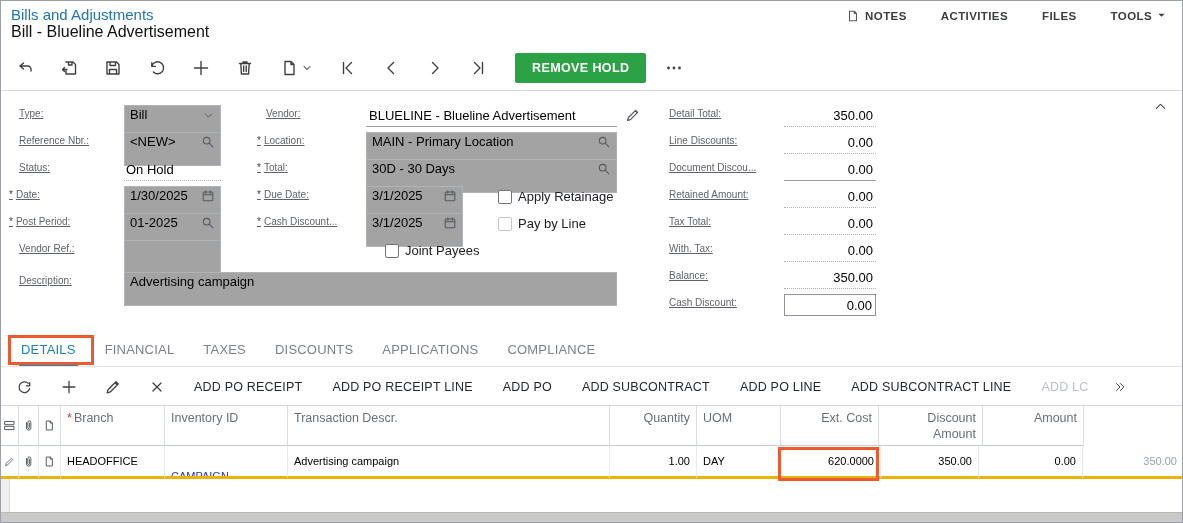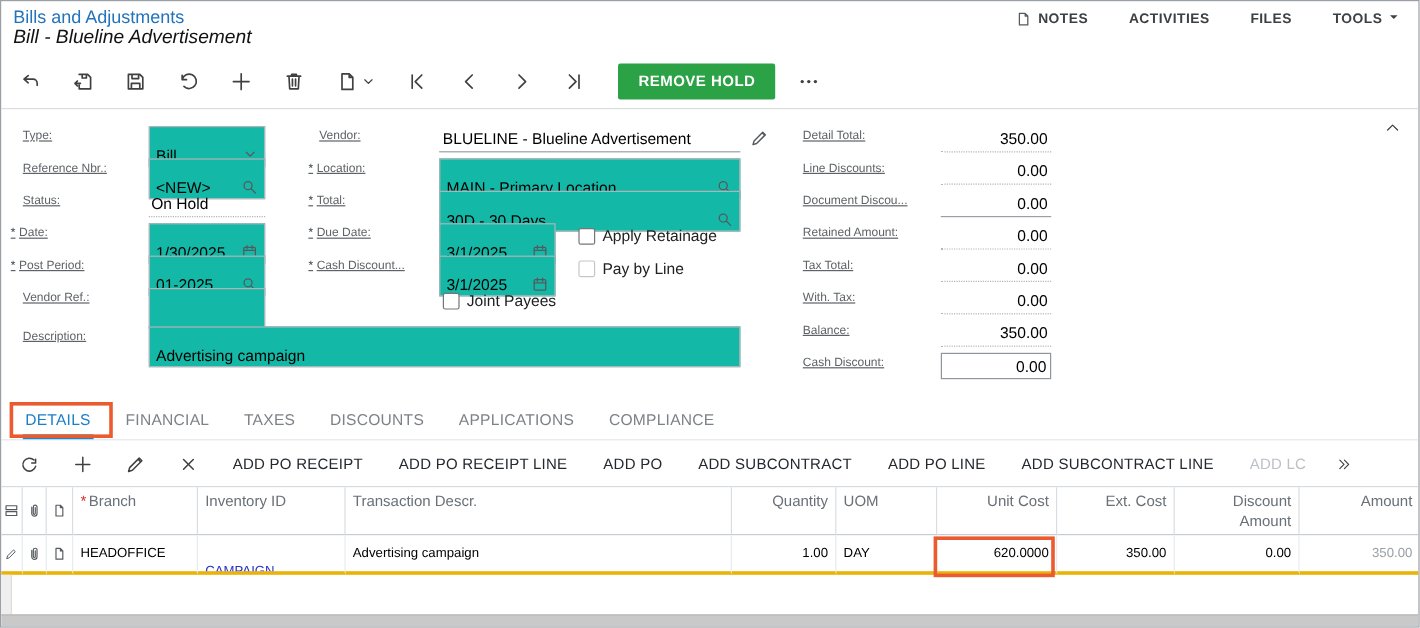--- a/index.html
+++ b/index.html
@@ -4,21 +4,21 @@
 <style>
   * { box-sizing: border-box; margin: 0; padding: 0; }
   html,body { width:1183px; height:523px; }
   body {
     font-family:"Liberation Sans", sans-serif;
     background:#fff; color:#1a1a1a; position:relative;
     border:1px solid #9aa0a6; overflow:hidden;
   }
   
   .breadcrumb { position:absolute; left:10px; top:5px; font-size:15px; color:#2373bd; cursor:pointer; }
-  .page-title { position:absolute; left:10px; top:22px; font-size:16px; color:#111;font-style:italic; }
+  .page-title { position:absolute; left:10px; top:22px; font-size:16px; color:#111; }
   .top-menu { position:absolute; right:16px; top:8px; display:flex; align-items:center; gap:34px; }
   .top-menu .mi { display:flex; align-items:center; gap:5px; font-size:11.5px; font-weight:700; letter-spacing:.4px; color:#3c4043; cursor:pointer; }
   
   .toolbar { position:absolute; left:0; right:0; top:48px; height:38px; display:flex; align-items:center; padding-left:2px; }
   .tb-btn { width:44px; height:30px; display:flex; align-items:center; justify-content:center; cursor:pointer; }
   .tb-btn.wide { width:58px; gap:2px; }
   .remove-hold { margin-left:14px; height:30px; padding:0 17px; background:#2ba245; color:#fff;
     font-size:12.5px; font-weight:700; letter-spacing:.4px; border:none; border-radius:2px;
     display:flex; align-items:center; cursor:pointer; font-family:inherit; }
   .toolbar-sep { position:absolute; left:0; right:0; top:89px; border-top:1px solid #dadce0; }
@@ -30,31 +30,31 @@
   .form-area { position:absolute; left:0; top:90px; width:1183px; height:243px; }
   .fr { position:absolute; left:0; right:0; height:22px; }
   .r0{top:14px}.r1{top:41px}.r2{top:68px}.r3{top:95px}.r4{top:122px}.r5{top:149px}.r6{top:176px}.r7{top:203px}
   .rdesc{top:181px}
   .lbl { position:absolute; font-size:10px; color:#5f6368; top:3px; white-space:nowrap;text-decoration:underline; }
   .req { color:#3c4043; margin-right:3px; }
   .req-red { color:#d0342c; margin-right:2px; }
   .lbl-l{left:18px;width:102px} .lbl-lr{left:8px;width:112px}
   .lbl-m{left:265px;width:98px} .lbl-mr{left:256px;width:108px}
   .lbl-r{left:668px;width:114px}
-  .box { position:absolute; height:22px; border:1px solid #aeb4ba; background:#14b8a6;
-    display:flex; align-items:flex-start; font-size:13px; color:#000; padding:16px 5px; cursor:text; }
+  .box { position:absolute; height:22px; border:1px solid #aeb4ba; background:#a3a3a3;
+    display:flex; align-items:flex-end; font-size:13px; color:#000; padding:16px 5px; cursor:text; }
   .box .flex1{flex:1; white-space:nowrap; overflow:hidden;}
   .ctl-l{left:123px;width:97px} .ctl-m{left:365px;width:251px} .ctl-md{left:365px;width:97px}
   .ctl-desc{left:123px;width:493px}
   .ro-text { position:absolute; height:22px; display:flex; align-items:center; font-size:13px; color:#000;
     border-bottom:1px dotted #b5b5b5; padding:0 2px; }
   .vendor-val { position:absolute; left:365px; width:251px; height:22px; border-bottom:1px solid #9aa0a6;
     display:flex; align-items:center; font-size:13px; color:#000; padding:0 3px; cursor:text; }
   .pencil-btn { position:absolute; left:624px; top:2px; cursor:pointer; }
-  .cb-row { position:absolute; display:flex; align-items:center; gap:6px; cursor:pointer; }
+  .cb-row { position:absolute; display:flex; align-items:center; gap:6px; cursor:pointer;margin-left:16px; }
   .cb { width:14px; height:14px; border:1px solid #767676; border-radius:2px; background:#fff; flex:none; }
   .cb.disabled { border-color:#c6c6c6; }
   .cb-lbl { font-size:13px; color:#202124; white-space:nowrap; }
   .tot-val { position:absolute; left:783px; width:92px; height:22px; font-size:13px; color:#000;
     display:flex; align-items:center; justify-content:flex-end; padding:0 3px;
     border-bottom:1px dotted #b5b5b5; }
   .tot-val.solid { border-bottom:1px solid #9aa0a6; }
   .tot-val.boxed { border:1px solid #8f959b; cursor:text; }
   .collapse-btn { position:absolute; left:1152px; top:8px; cursor:pointer; }
   
@@ -478,21 +478,20 @@
         <svg class="ic sm" width="13" height="13" viewBox="0 0 16 16">
           <path d="M4.5 2.5 h4.5 l2.5 2.5 v8.5 h-7 Z M9 2.5 V5 h2.5"></path>
         </svg>
       </span>
   </div>
   <div class="gh-cell w-c3"><span class="req-red">*</span><span>Branch</span></div>
   <div class="gh-cell w-c4">Inventory ID</div>
   <div class="gh-cell w-c5">Transaction Descr.</div>
   <div class="gh-cell num w-c6">Quantity</div>
   <div class="gh-cell w-c7">UOM</div>
-  <div class="gh-cell num w-c8">Unit Cost</div>
   <div class="gh-cell num w-c9">Ext. Cost</div>
   <div class="gh-cell num w-c10">Discount Amount</div>
   <div class="gh-cell num w-c11">Amount</div>
 </div>
 
 <div class="grid-row">
   <div class="gr-cell icon w-c0">
     <span>
         <svg class="ic sm" width="11" height="11" viewBox="0 0 16 16">
           <path d="M2.5 13.5 l.9 -3 7.2 -7.2 2.1 2.1 -7.2 7.2 Z"></path>

